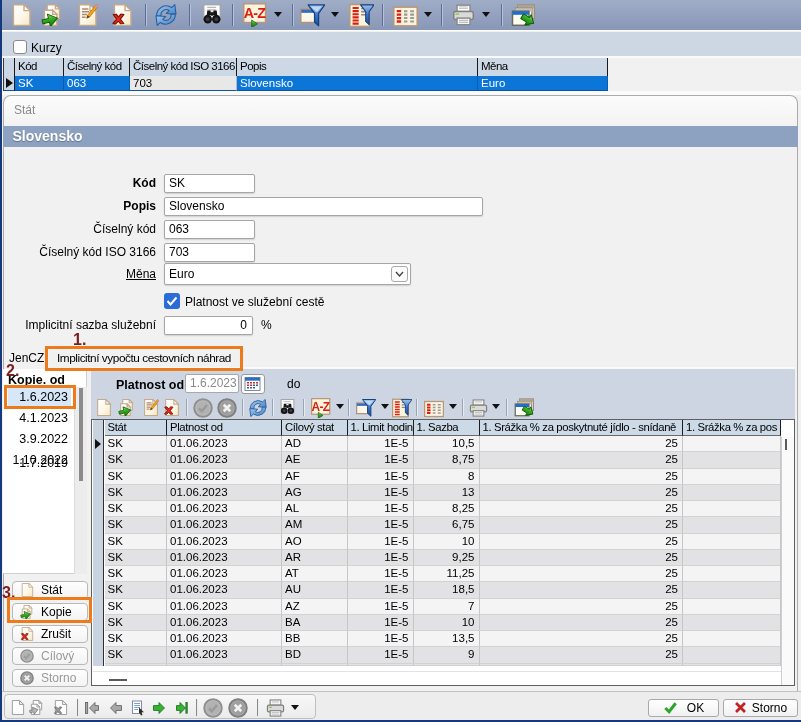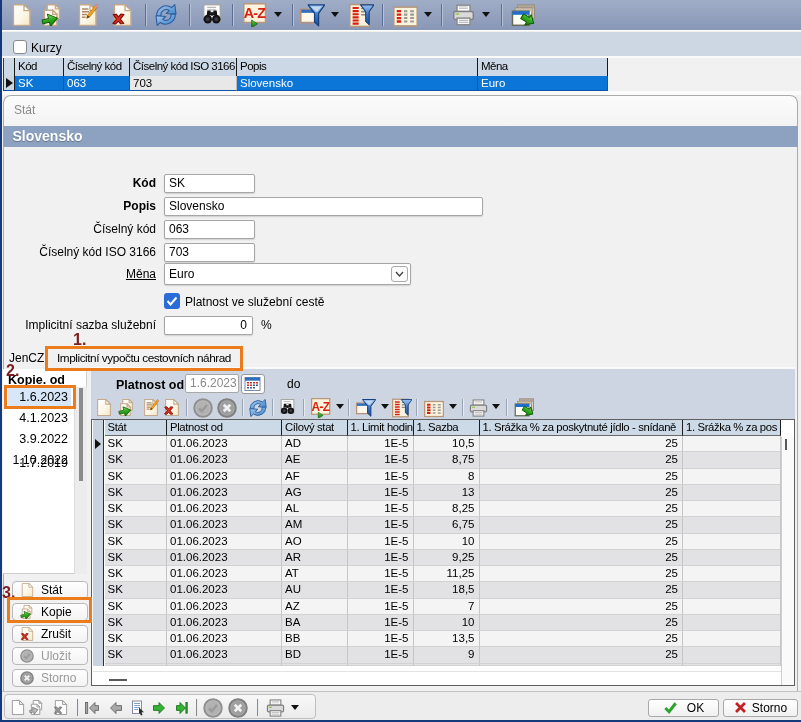--- a/index.html
+++ b/index.html
@@ -157,21 +157,21 @@
       <path d="M1.6 7.6 L3.8 7.4 L5.4 9.4 L7.2 7.3 L9.4 7.7 L6.8 11 L9.3 14.2 L7 14.4 L5.3 12.4 L3.4 14.5 L1.4 14.1 L4 11 Z" fill="#e02a1a" stroke="#7a1008" stroke-width="0.8" stroke-linejoin="round"></path>
     </svg>
     <span class="btx">Zrušit</span>
   </div>
 <div class="btn dis" style="top:647px;">
     <svg class="bic" width="15" height="15" viewBox="0 0 16 16">
       <circle cx="8" cy="8" r="7" fill="#c2c2c2" stroke="#8f8f8f" stroke-width="1.6"></circle>
       <circle cx="8" cy="8" r="5.6" fill="#b2b2b2"></circle>
       <path d="M4.8 8.3 L7 10.6 L11.2 5.6" fill="none" stroke="#9a9a9a" stroke-width="2"></path>
     </svg>
-    <span class="btx">Uložit</span>
+    <span class="btx">Cílový</span>
   </div>
 <div class="btn dis" style="top:669px;">
     <svg class="bic" width="15" height="15" viewBox="0 0 16 16">
       <circle cx="8" cy="8" r="7" fill="#ababab" stroke="#7f7f7f" stroke-width="1.6"></circle>
       <circle cx="8" cy="8" r="5.6" fill="#9f9f9f"></circle>
       <path d="M5.4 5.4 L10.6 10.6 M10.6 5.4 L5.4 10.6" stroke="#f2f2f2" stroke-width="2.1"></path>
     </svg>
     <span class="btx">Storno</span>
   </div>
 

